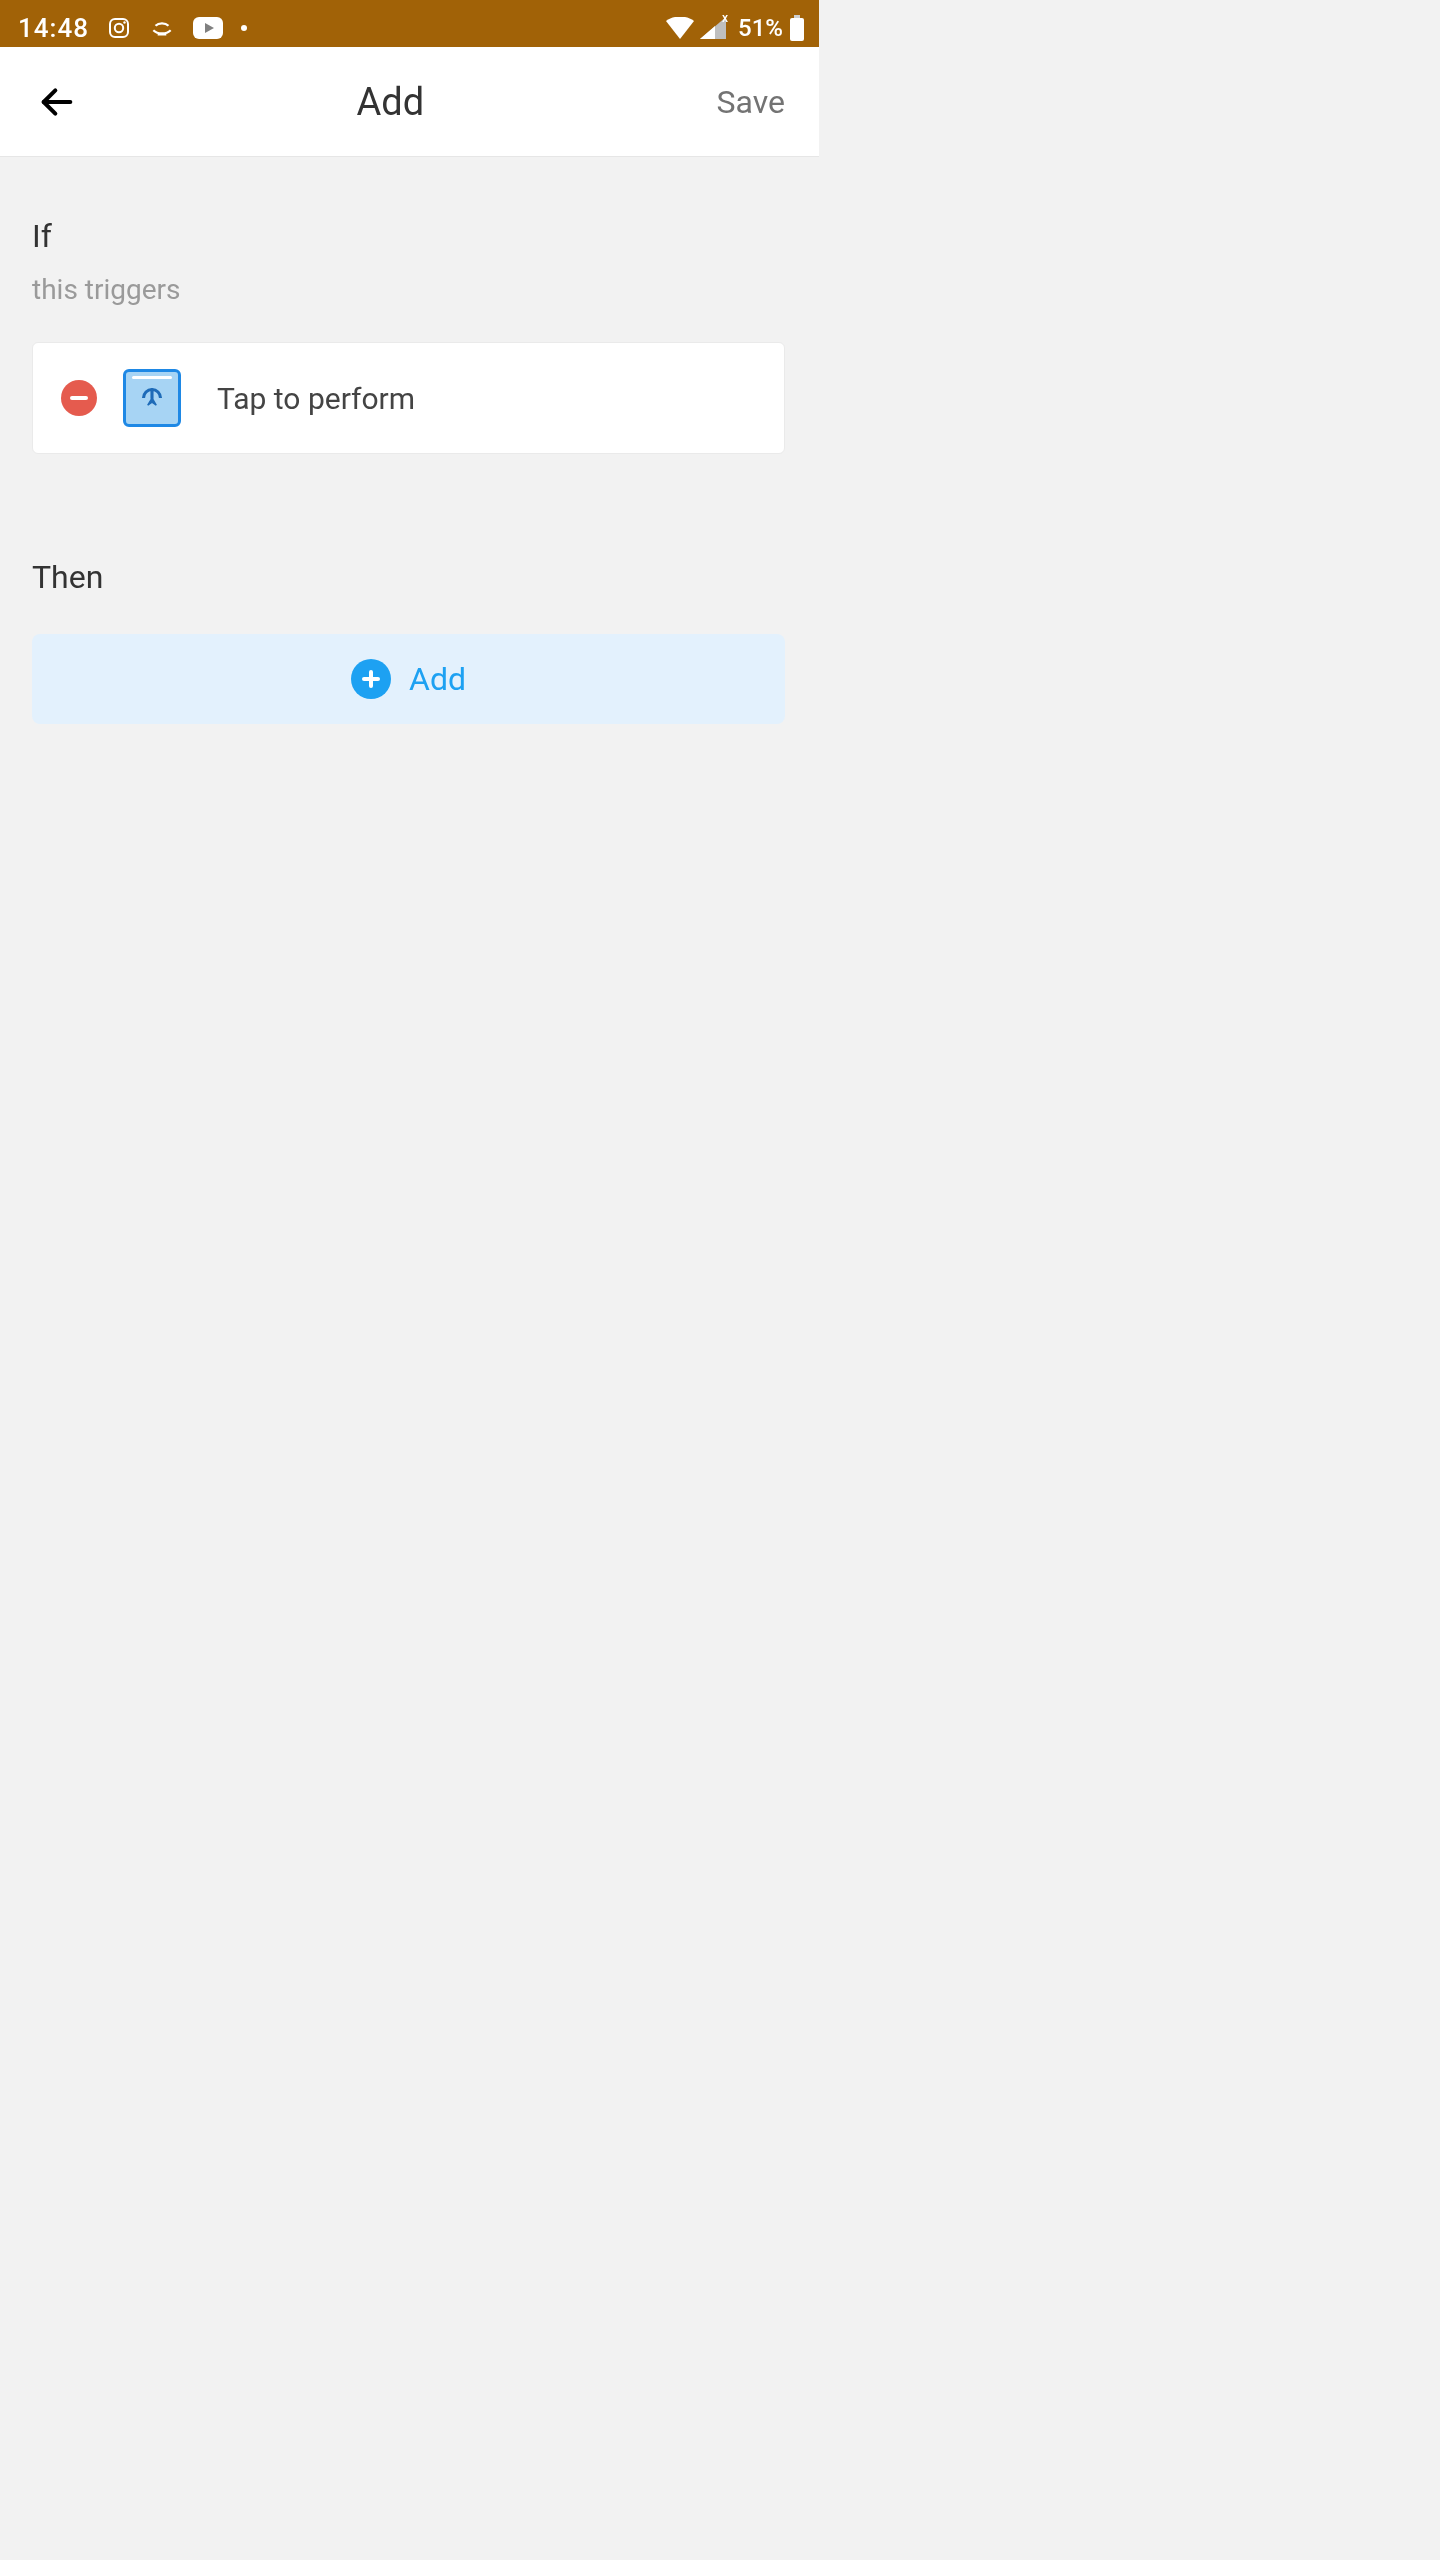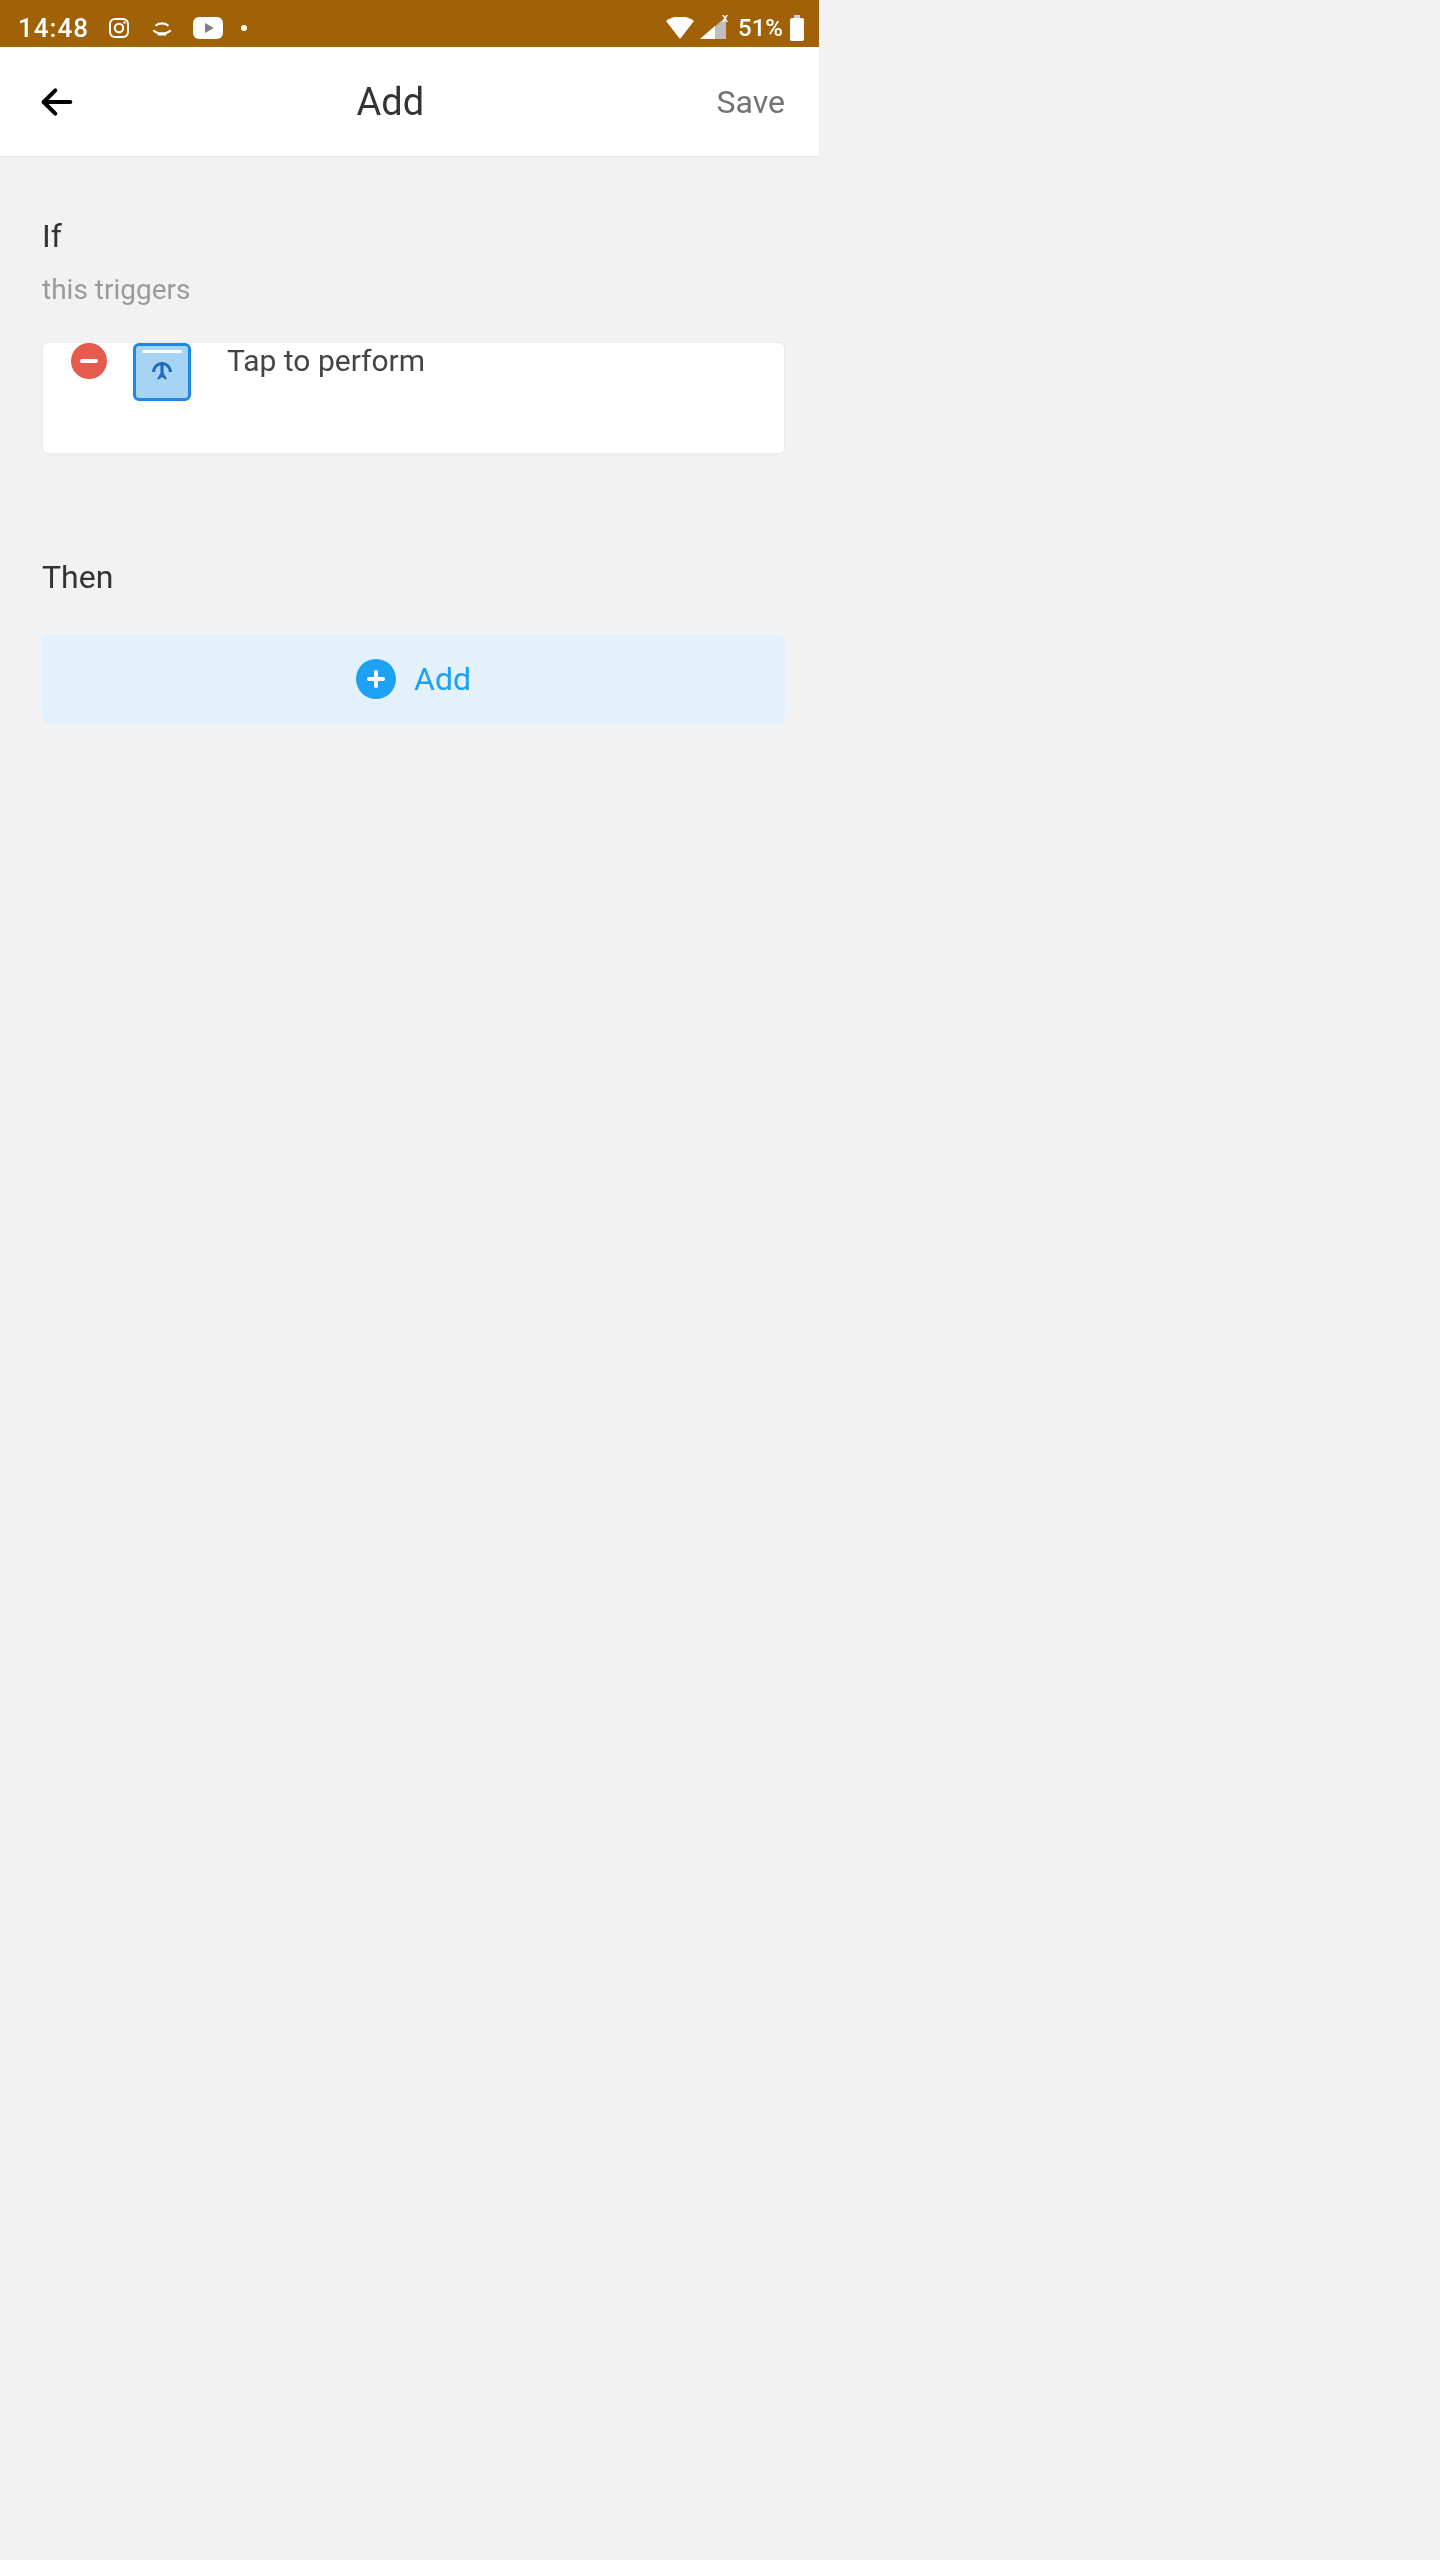--- a/index.html
+++ b/index.html
@@ -40,32 +40,33 @@
     font-weight: 400;
     margin-left: -20px;
   }
   .save-btn {
     font-size: 32px;
     color: #737373;
     cursor: pointer;
   }
 
   
-  .content { padding: 60px 34px 0 42px; }
+  .content { padding: 60px 34px 0 32px; }
   .section-title { font-size: 32px; color: #333; font-weight: 400; }
   .section-sub   { font-size: 28px; color: #9a9a9a; margin-top: 18px; }
 
   
   .trigger-card {
     margin-top: 36px;
     background: #fff;
     border: 1px solid #eaeaea;
     border-radius: 6px;
     height: 112px;
     display: flex;
+    align-items: center;
     padding: 0 28px;
     gap: 26px;
     cursor: pointer;
   }
   .remove-dot {
     width: 36px; height: 36px; border-radius: 50%;
     background: #e55b4e;
     display:flex; align-items:center; justify-content:center;
     flex-shrink:0;
   }

